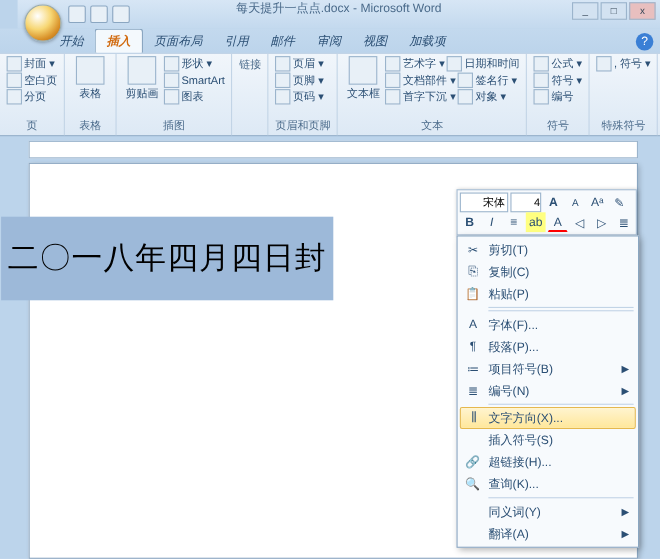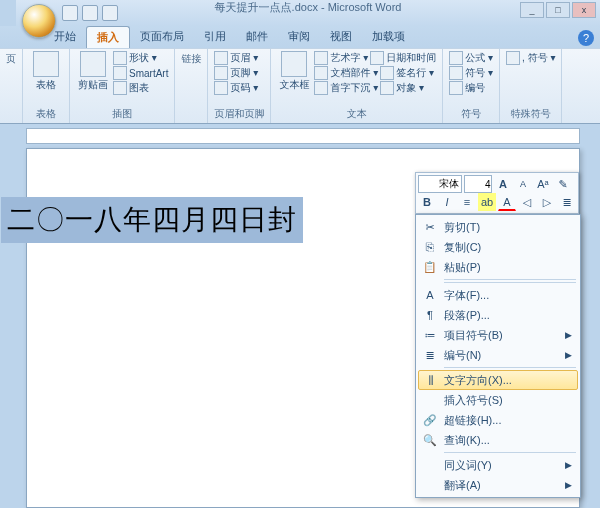--- a/index.html
+++ b/index.html
@@ -5,38 +5,38 @@
 * { margin: 0; padding: 0; box-sizing: border-box; font-family: "Microsoft YaHei", SimSun, sans-serif; }
 body { width: 600px; height: 508px; background: #bcd4eb; overflow: hidden; font-size: 11px; }
 .titlebar { height: 26px; background: linear-gradient(#d7e6f5,#c3d9ee); display: flex; position: relative; margin-left: 16px; }
 .office-btn { width: 34px; height: 34px; border-radius: 50%; background: radial-gradient(circle at 35% 30%, #fff, #f7d774 40%, #d89028 70%, #a15a13); position: absolute; left: 6px; top: 4px; z-index: 5; border: 1px solid #9aa; box-shadow: 0 1px 3px rgba(0,0,0,.3); }
 .qat { margin-left: 46px; display: flex; gap: 4px; align-items: center; }
 .qat-icn { width: 16px; height: 16px; border: 1px solid #8aa6c1; background: #e8f0f7; border-radius: 2px; }
 .title-text { position: absolute; left: 50%; transform: translateX(-50%); font-size: 11px; color: #4a6a8a; }
 .win-btns { position: absolute; right: 4px; top: 2px; display: flex; gap: 2px; }
 .win-btn { width: 24px; height: 16px; background: #d3e2f1; border: 1px solid #9bb4cc; font-size: 9px; display: flex; align-items: center; justify-content: center; color: #345; }
 .win-btn.close { background: #e8bfbf; }
-.tabs { height: 22px; display: flex; align-items: flex-start; padding-left: 44px; background: linear-gradient(#c3d9ee,#bcd4eb); }
+.tabs { height: 22px; display: flex; align-items: flex-end; padding-left: 44px; background: linear-gradient(#c3d9ee,#bcd4eb); font-style: italic; }
 .tab { padding: 3px 10px; font-size: 11px; color: #2b4f74; cursor: pointer; }
 .tab.active { background: #f4f9fd; border: 1px solid #8aa6c1; border-bottom: none; border-radius: 3px 3px 0 0; color: #d16b11; font-weight: bold; }
 .ribbon { height: 76px; background: linear-gradient(#f1f6fb,#dde9f5); border-top: 1px solid #c2d4e6; border-bottom: 1px solid #8aa6c1; display: flex; }
 .rgroup { border-right: 1px solid #c2d4e6; padding: 2px 6px; display: flex; flex-direction: column; justify-content: space-between; }
 .rgroup-items { display: flex; gap: 3px; flex-wrap: wrap; }
 .ritem { display: flex; flex-direction: column; align-items: center; font-size: 10px; color: #2b4f74; gap: 1px; min-width: 28px; }
 .ritem-big { min-width: 34px; }
 .ritem .ic { width: 16px; height: 16px; background: #e8f0f7; border: 1px solid #9bb4cc; }
 .ritem-big .ic { width: 26px; height: 26px; }
 .rgroup-label { font-size: 10px; color: #4a6a8a; text-align: center; padding-top: 1px; }
 .rcol { display: flex; flex-direction: column; gap: 1px; }
 .rrow { display: flex; align-items: center; gap: 2px; font-size: 10px; color: #2b4f74; white-space: nowrap; }
 .rrow .ic { width: 14px; height: 14px; background: #e8f0f7; border: 1px solid #9bb4cc; }
 .doc-area { position: absolute; top: 124px; left: 0; right: 0; bottom: 0; background: #bcd4eb; }
 .ruler { height: 16px; background: #fff; margin: 4px 20px 0 26px; border: 1px solid #9bb4cc; }
 .page { background: #fff; margin: 4px 20px 0 26px; height: 360px; border: 1px solid #8aa6c1; box-shadow: 2px 2px 5px rgba(0,0,0,.2); position: relative; }
-.sel-text { position: absolute; left: -26px; top: 48px; background: #9db9d9; padding: 4px 6px; font-size: 28px; font-family: Liberation Mono, monospace; color: #000; letter-spacing: 1px; }
+.sel-text { position: absolute; left: -26px; top: 48px; background: #9db9d9; padding: 19px 6px; font-size: 28px; font-family: Liberation Mono, monospace; color: #000; letter-spacing: 1px; }
 .mini-tb { position: absolute; left: 415px; top: 172px; background: #f7fafd; border: 1px solid #a7bdd3; padding: 2px; box-shadow: 1px 1px 4px rgba(0,0,0,.3); }
 .mini-row { display: flex; gap: 2px; align-items: center; }
 .mini-row input { width: 44px; height: 18px; font-size: 10px; border: 1px solid #9bb4cc; padding-left: 20px; }
 .mini-ic { width: 18px; height: 18px; display: flex; align-items: center; justify-content: center; font-size: 11px; color: #2b4f74; border: 1px solid transparent; }
 .ctx-menu { position: absolute; left: 415px; top: 214px; width: 166px; background: #f7fafd; border: 1px solid #8aa6c1; box-shadow: 2px 2px 6px rgba(0,0,0,.3); padding: 2px; }
 .ctx-item { display: flex; align-items: center; height: 20px; font-size: 11px; color: #2b4f74; padding-left: 26px; position: relative; }
 .ctx-item:hover, .ctx-item.hl { background: linear-gradient(#fff4cf,#ffe79b); border: 1px solid #e5b84e; border-radius: 2px; padding-left: 25px; }
 .ctx-item .mi { position: absolute; left: 4px; width: 16px; height: 16px; font-size: 11px; display: flex; align-items: center; justify-content: center; }
 .ctx-item .arr { position: absolute; right: 6px; font-size: 9px; }
 .ctx-sep { height: 1px; background: #c2d4e6; margin: 2px 2px 2px 26px; }
@@ -68,20 +68,33 @@
     <div class="tab">引用</div>
     <div class="tab">邮件</div>
     <div class="tab">审阅</div>
     <div class="tab">视图</div>
     <div class="tab">加载项</div>
   </div>
 <div class="help-q">?</div>
 
 <div class="ribbon">
     <div class="rgroup">
+      <div class="rgroup-items">
+        <div class="rcol">
+          <div class="rrow">
+            <span class="rrow"><span class="ic"></span>封面 ▾</span>
+          </div>
+          <div class="rrow">
+            <span class="rrow"><span class="ic"></span>空白页</span>
+          </div>
+          <div class="rrow">
+            <span class="rrow"><span class="ic"></span>分页</span>
+          </div>
+        </div>
+      </div>
       <div class="rgroup-label">页</div>
     </div>
     <div class="rgroup">
       <div class="rgroup-items">
         <div class="ritem ritem-big">
           <div class="ic"></div>
           <span>表格</span>
         </div>
       </div>
       <div class="rgroup-label">表格</div>

